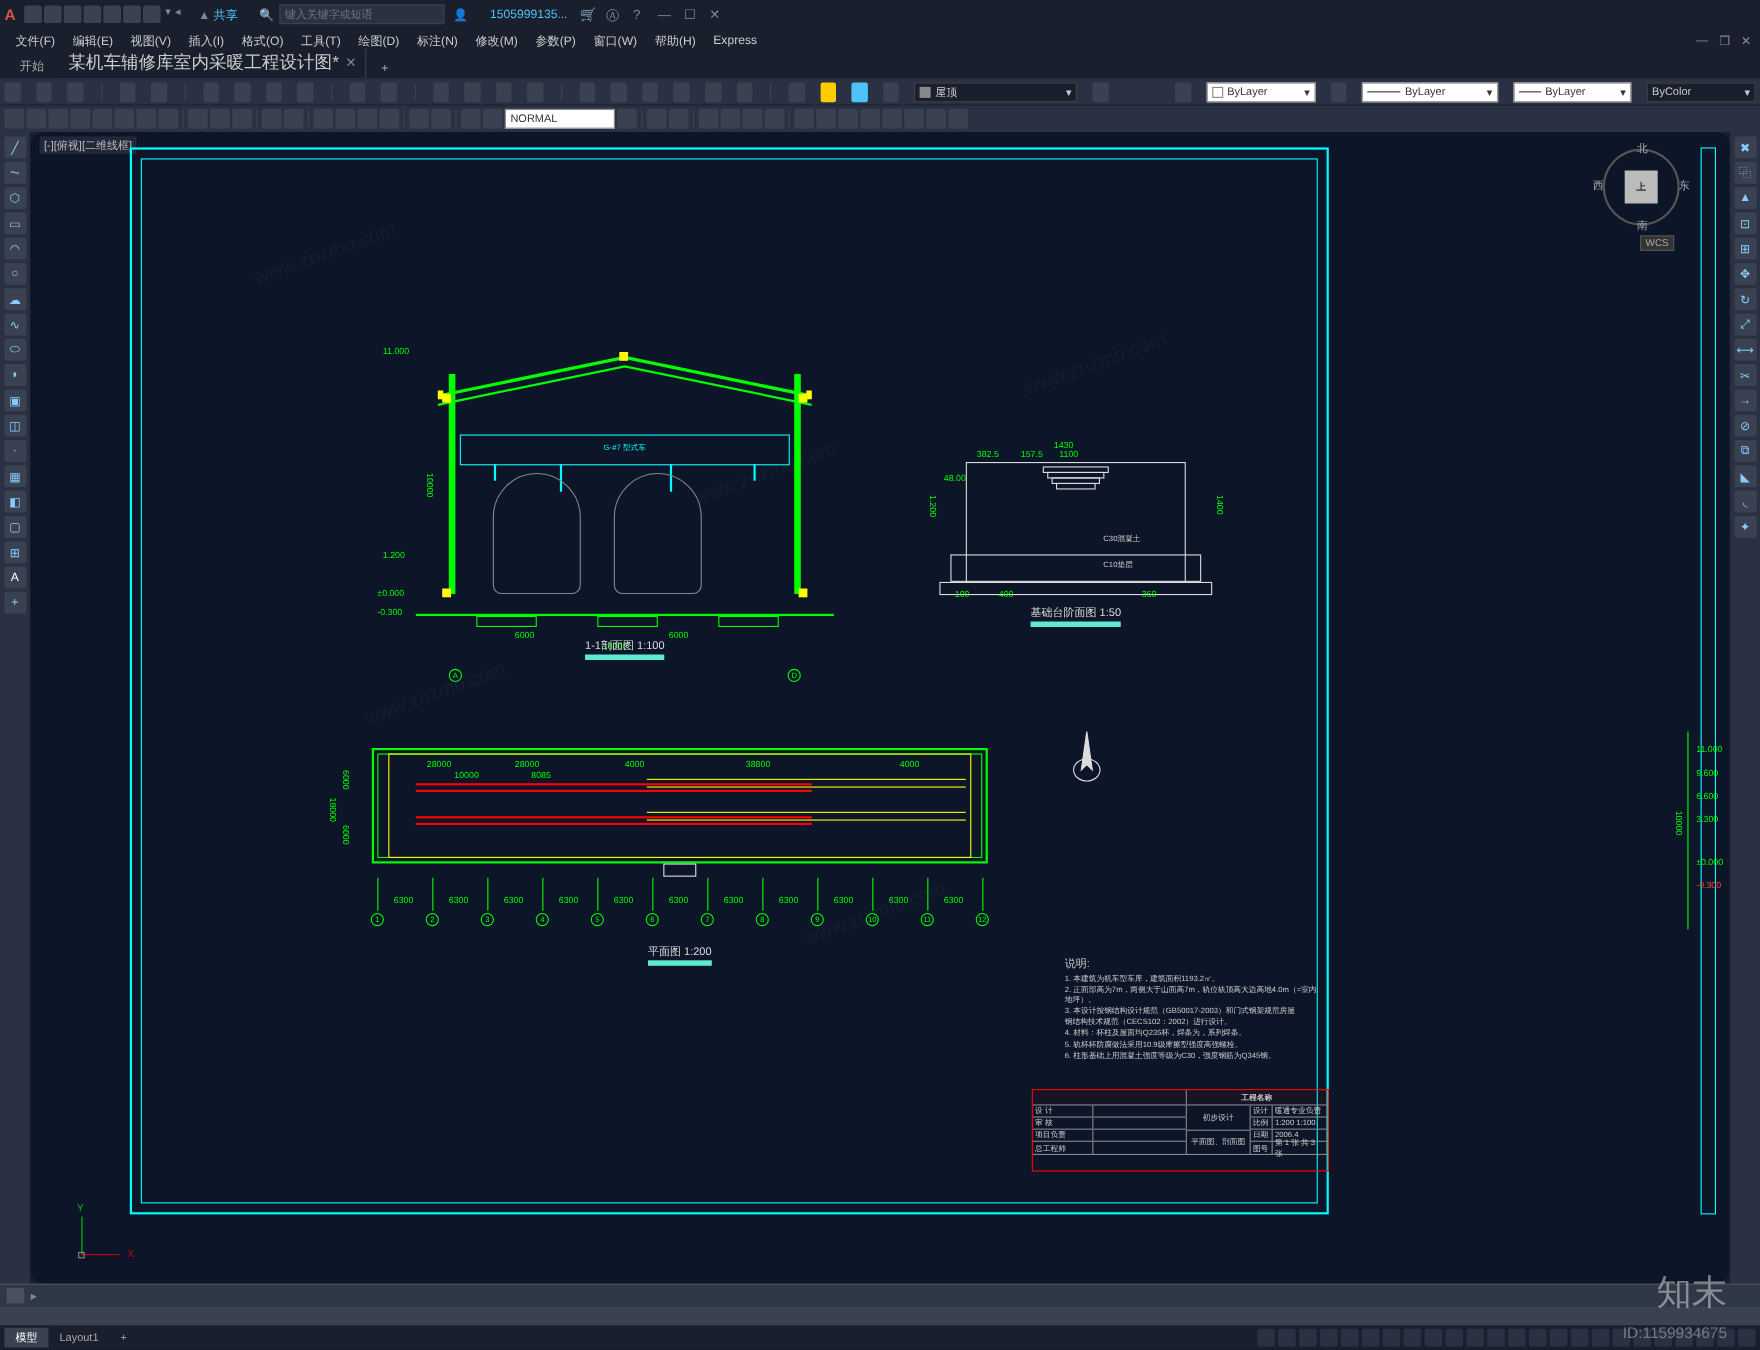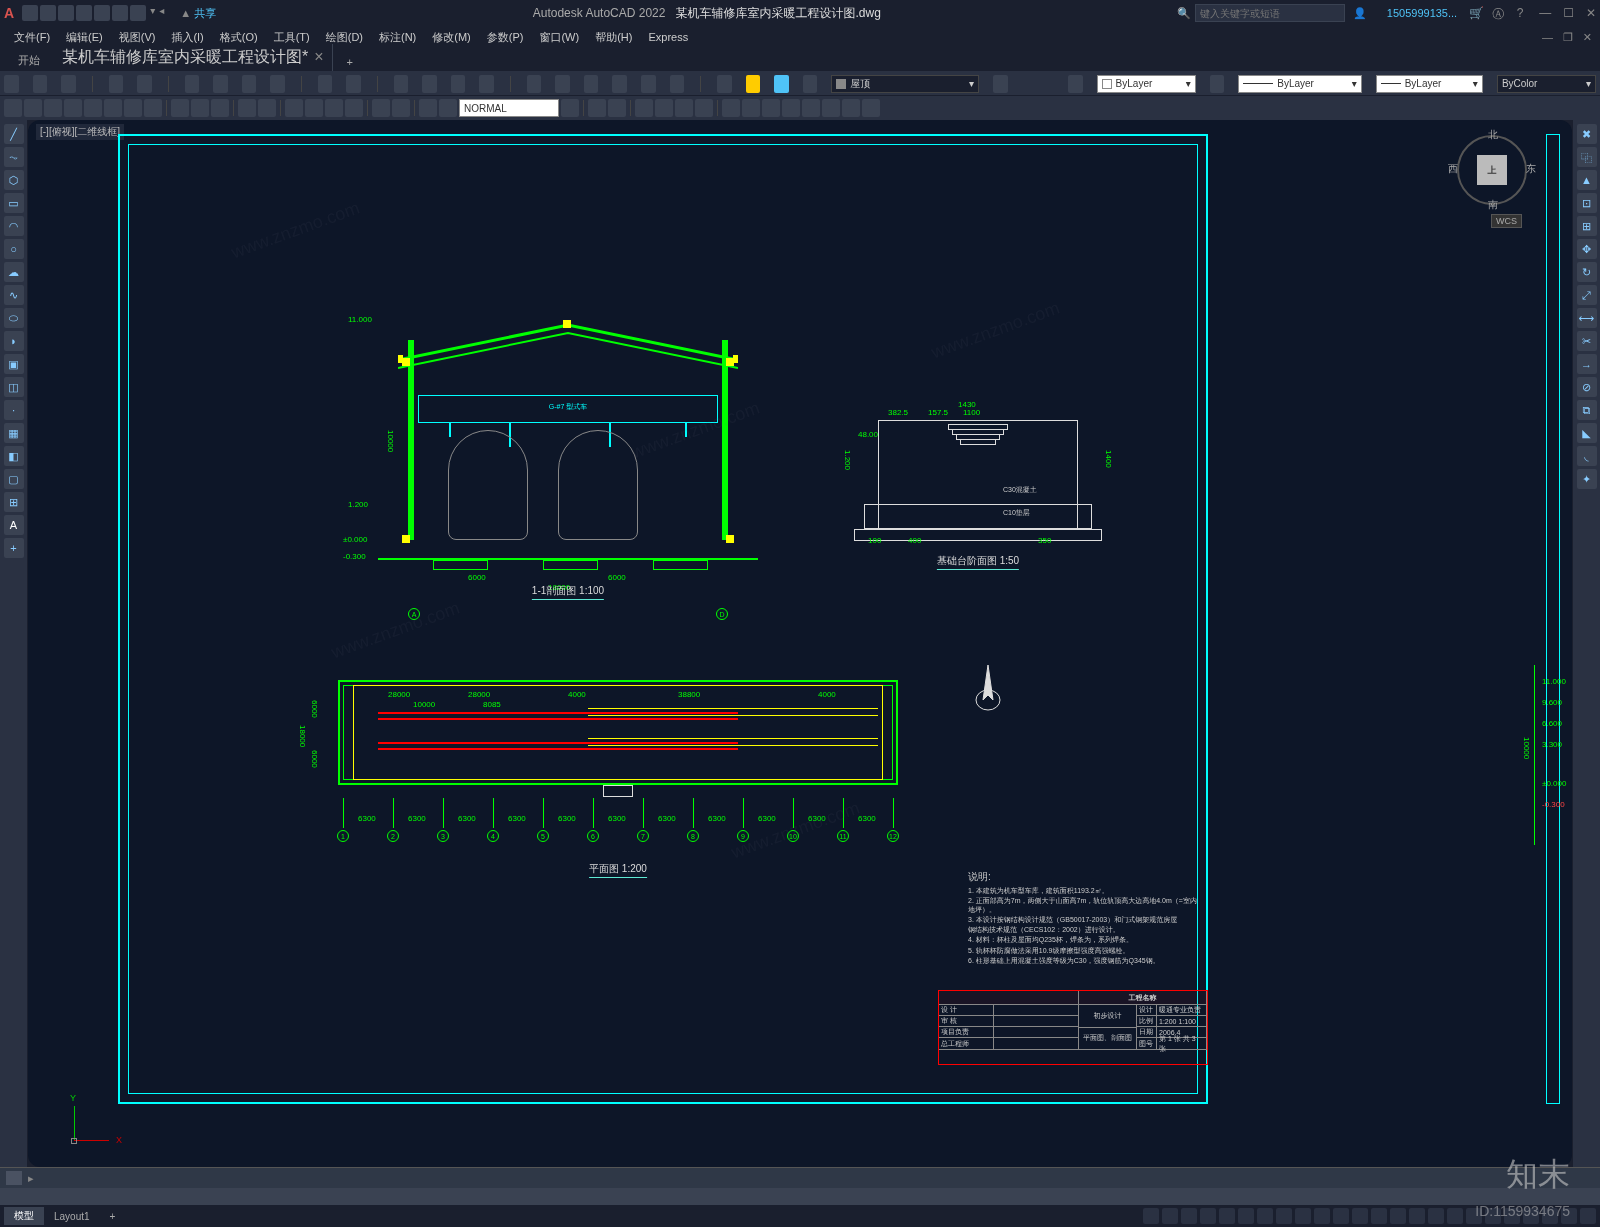--- a/index.html
+++ b/index.html
@@ -58,21 +58,21 @@
 .drawing-frame { position: absolute; border: 2px solid #0ff; }
 .drawing-frame.inner { border: 1px solid #0ff; }
 
 .section-view { position: absolute; top: 190px; left: 350px; width: 380px; height: 300px; }
 .section-wall-l { position: absolute; top: 30px; left: 30px; width: 6px; height: 200px; background: #0f0; }
 .section-wall-r { position: absolute; top: 30px; right: 30px; width: 6px; height: 200px; background: #0f0; }
 .section-beam { position: absolute; top: 85px; left: 40px; right: 40px; height: 28px; border: 1px solid #0ff; }
 .section-vessel { position: absolute; top: 120px; width: 80px; height: 110px; border: 1px solid #888; border-radius: 40px 40px 8px 8px; }
 .section-ground { position: absolute; bottom: 50px; left: 0; right: 0; height: 2px; background: #0f0; }
 .dim-text { position: absolute; font-size: 8px; color: #0f0; }
-.section-title { position: absolute; bottom: 10px; left: 50%; transform: translateX(-50%); font-size: 10px; color: #ddd; border-bottom: 1px solid #5eead4; padding-bottom: 1px; white-space: nowrap; }
+.section-title { position: absolute; bottom: 10px; left: 50%; transform: translateX(-50%); font-size: 10px; color: #ddd; border-bottom: 5px solid #5eead4; padding-bottom: 1px; white-space: nowrap; }
 
 .detail-view { position: absolute; top: 270px; left: 820px; width: 260px; height: 200px; }
 .detail-base { position: absolute; top: 30px; left: 30px; right: 30px; bottom: 60px; border: 1px solid #ddd; }
 .detail-steps { position: absolute; top: 35px; left: 100px; width: 60px; }
 .detail-steps div { height: 6px; border: 1px solid #ddd; margin: -1px 0; }
 
 .plan-view { position: absolute; top: 550px; left: 300px; width: 580px; height: 180px; }
 .plan-outer { position: absolute; top: 10px; left: 10px; right: 10px; height: 105px; border: 2px solid #0f0; }
 .plan-inner { position: absolute; top: 15px; left: 25px; right: 25px; height: 95px; border: 1px solid #ff0; }
 .plan-track { position: absolute; left: 50px; right: 170px; height: 8px; }
@@ -129,23 +129,20 @@
     <div class="qat-icon"></div>
     <div class="qat-icon"></div>
     <div class="qat-icon"></div>
     <div class="qat-icon"></div>
     <div class="qat-icon"></div>
     <div class="qat-icon"></div>
     <span style="color:#888;font-size:10px;margin:0 2px">▾</span>
     <span style="color:#888;font-size:10px">◂</span>
   </div>
   <span class="share"><span style="color:#888">▲ </span><span>共享</span></span>
-  <div class="app-title">
-    <span>Autodesk AutoCAD 2022</span>&nbsp;&nbsp;&nbsp;<span class="filename">某机车辅修库室内采暖工程设计图.dwg</span>
-  </div>
   <span style="color:#888;margin-right:4px">🔍</span>
   <input class="search-box" placeholder="键入关键字或短语" style="">
   <span style="color:#888;margin:0 8px">👤</span>
   <span class="user">1505999135...</span>
   <div class="sys-icons">
     <span class="sys-icon">🛒</span>
     <span class="sys-icon">Ⓐ</span>
     <span class="sys-icon">?</span>
   </div>
   <div class="win-controls">

